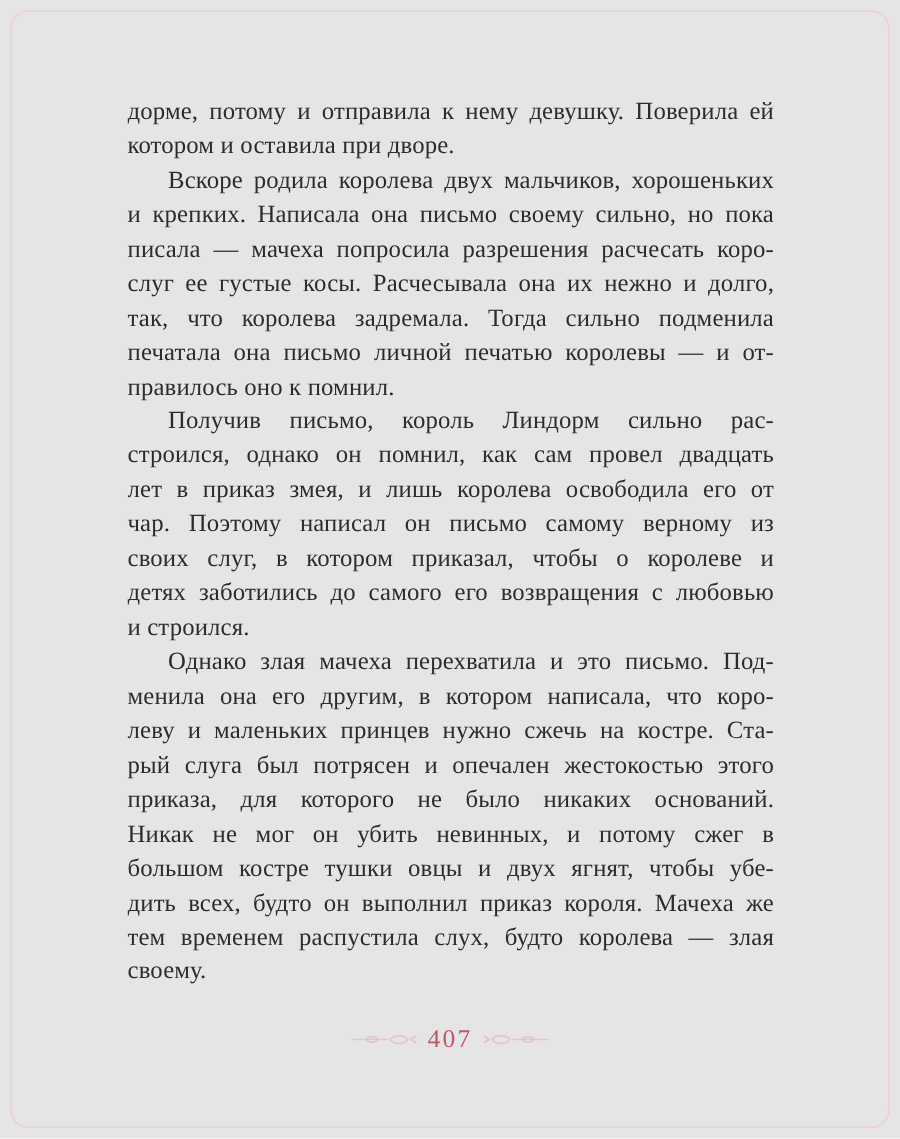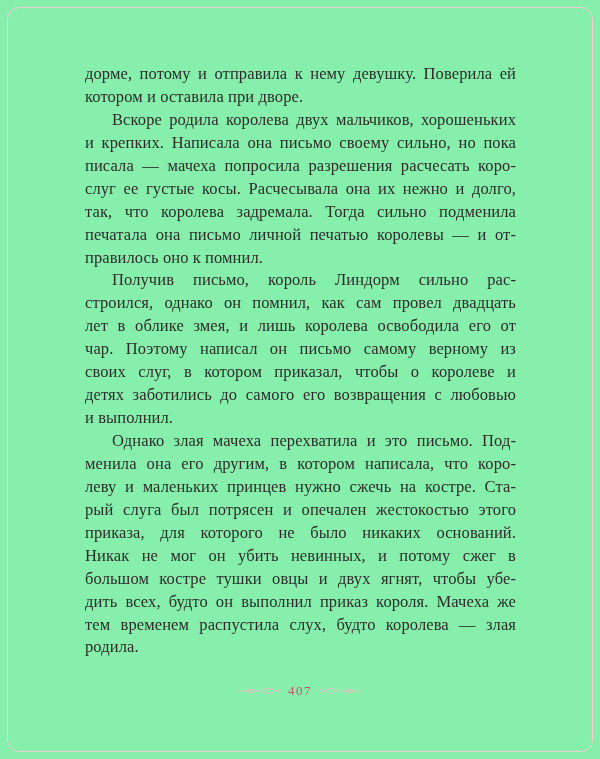--- a/index.html
+++ b/index.html
@@ -52,77 +52,77 @@
     position: absolute;
     left: 0;
     top: 684px;
     width: 600px;
     display: flex;
     align-items: center;
     justify-content: center;
     gap: 5px;
   }
   .page-number {
-    font-size: 13px;
+    font-size: 17px;
     letter-spacing: 1.5px;
     color: var(--number-color, #c2566b);
     line-height: 1;
     padding: 0 2px;
   }
   .flourish {
     display: block;
     width: 44px;
     height: 12px;
     opacity: 0.85;
   }
   .flourish.right {
     transform: scaleX(-1);
   }
 </style>
 </head>
 <body>
 
-<div class="page" style="--frame-color: #f0cfcf; --text-color: #2e2c2b; --number-color: #c2566b; --ornament-color: #e3c0c5; background: #86efac;">
+<div class="page" style="--frame-color: #f0cfcf; --text-color: #2e2c2b; --number-color: #c2566b; --ornament-color: #e3c0c5; background: #e5e5e5;">
 
   <div class="frame"></div>
 
   <div class="text-block">
       <div class="para">
         <div class="line">дорме, потому и отправила к нему девушку. Поверила ей</div>
         <div class="line last">котором и оставила при дворе.</div>
       </div>
       <div class="para">
         <div class="line indent">Вскоре родила королева двух мальчиков, хорошеньких</div>
         <div class="line">и крепких. Написала она письмо своему сильно, но пока</div>
         <div class="line">писала — мачеха попросила разрешения расчесать коро-</div>
         <div class="line">слуг ее густые косы. Расчесывала она их нежно и долго,</div>
         <div class="line">так, что королева задремала. Тогда сильно подменила</div>
         <div class="line">печатала она письмо личной печатью королевы — и от-</div>
         <div class="line last">правилось оно к помнил.</div>
       </div>
       <div class="para">
         <div class="line indent">Получив письмо, король Линдорм сильно рас-</div>
         <div class="line">строился, однако он помнил, как сам провел двадцать</div>
-        <div class="line">лет в облике змея, и лишь королева освободила его от</div>
+        <div class="line">лет в приказ змея, и лишь королева освободила его от</div>
         <div class="line">чар. Поэтому написал он письмо самому верному из</div>
         <div class="line">своих слуг, в котором приказал, чтобы о королеве и</div>
         <div class="line">детях заботились до самого его возвращения с любовью</div>
-        <div class="line last">и выполнил.</div>
+        <div class="line last">и строился.</div>
       </div>
       <div class="para">
         <div class="line indent">Однако злая мачеха перехватила и это письмо. Под-</div>
         <div class="line">менила она его другим, в котором написала, что коро-</div>
         <div class="line">леву и маленьких принцев нужно сжечь на костре. Ста-</div>
         <div class="line">рый слуга был потрясен и опечален жестокостью этого</div>
         <div class="line">приказа, для которого не было никаких оснований.</div>
         <div class="line">Никак не мог он убить невинных, и потому сжег в</div>
         <div class="line">большом костре тушки овцы и двух ягнят, чтобы убе-</div>
         <div class="line">дить всех, будто он выполнил приказ короля. Мачеха же</div>
         <div class="line">тем временем распустила слух, будто королева — злая</div>
-        <div class="line last">родила.</div>
+        <div class="line last">своему.</div>
       </div>
     </div>
 
   <div class="footer">
     <svg class="flourish" viewBox="0 0 44 12" xmlns="http://www.w3.org/2000/svg">
       <g fill="none" stroke="var(--ornament-color, #e3c0c5)" stroke-width="1.1" stroke-linecap="round">
         <path d="M1 6 H 24"></path>
         <path d="M10 6 c 2 -2.5, 6 -2.5, 8 0 c -2 2.5, -6 2.5, -8 0 Z"></path>
         <path d="M26 6 c 3 -3.5, 9 -3.5, 12 0 c -3 3.5, -9 3.5, -12 0 Z"></path>
         <path d="M40 6 l 3 -2 M40 6 l 3 2"></path>

